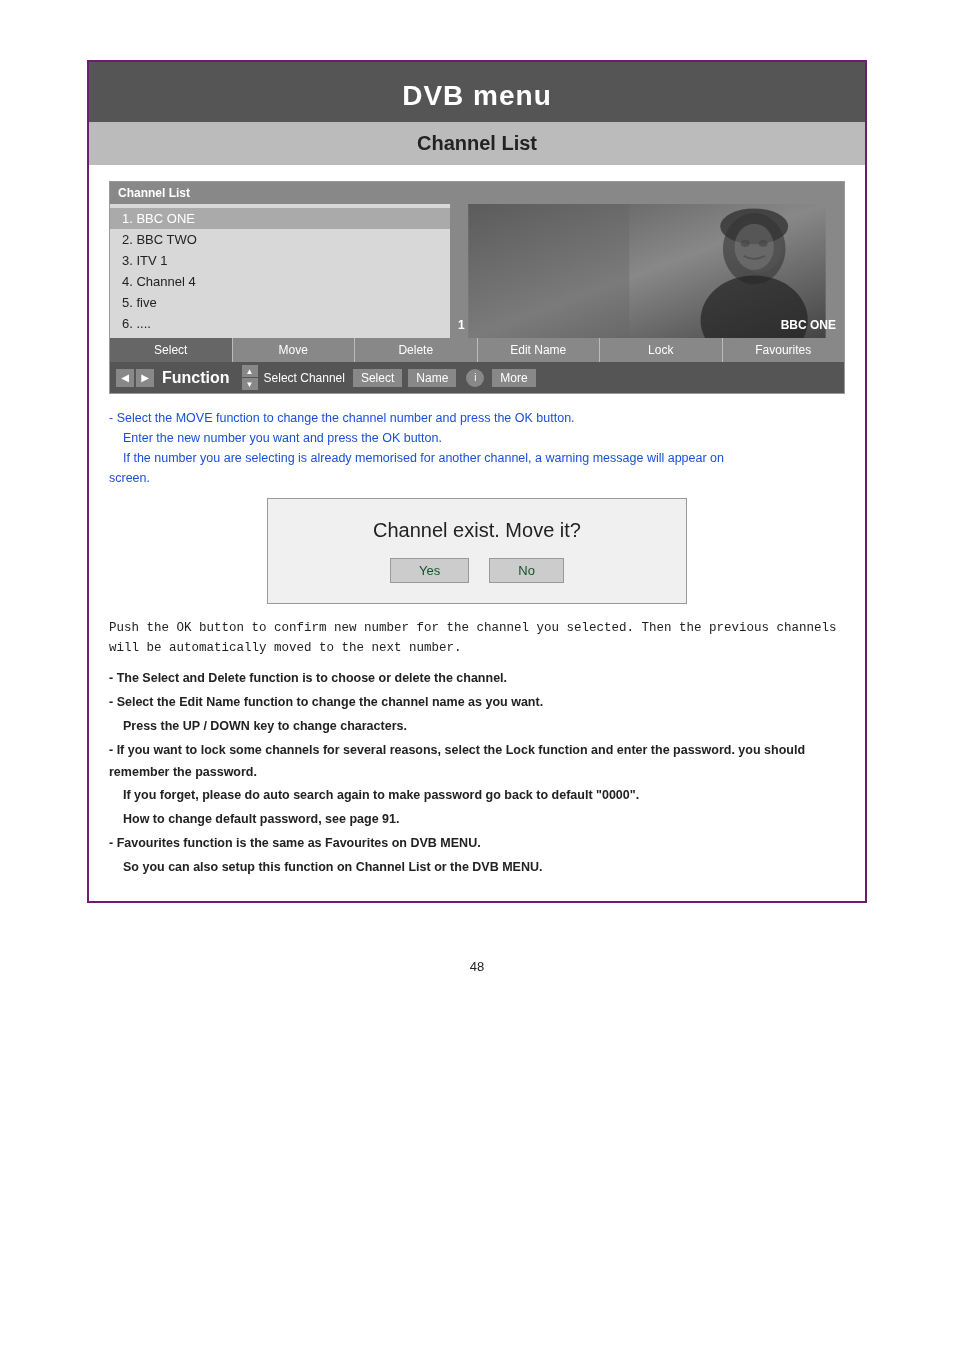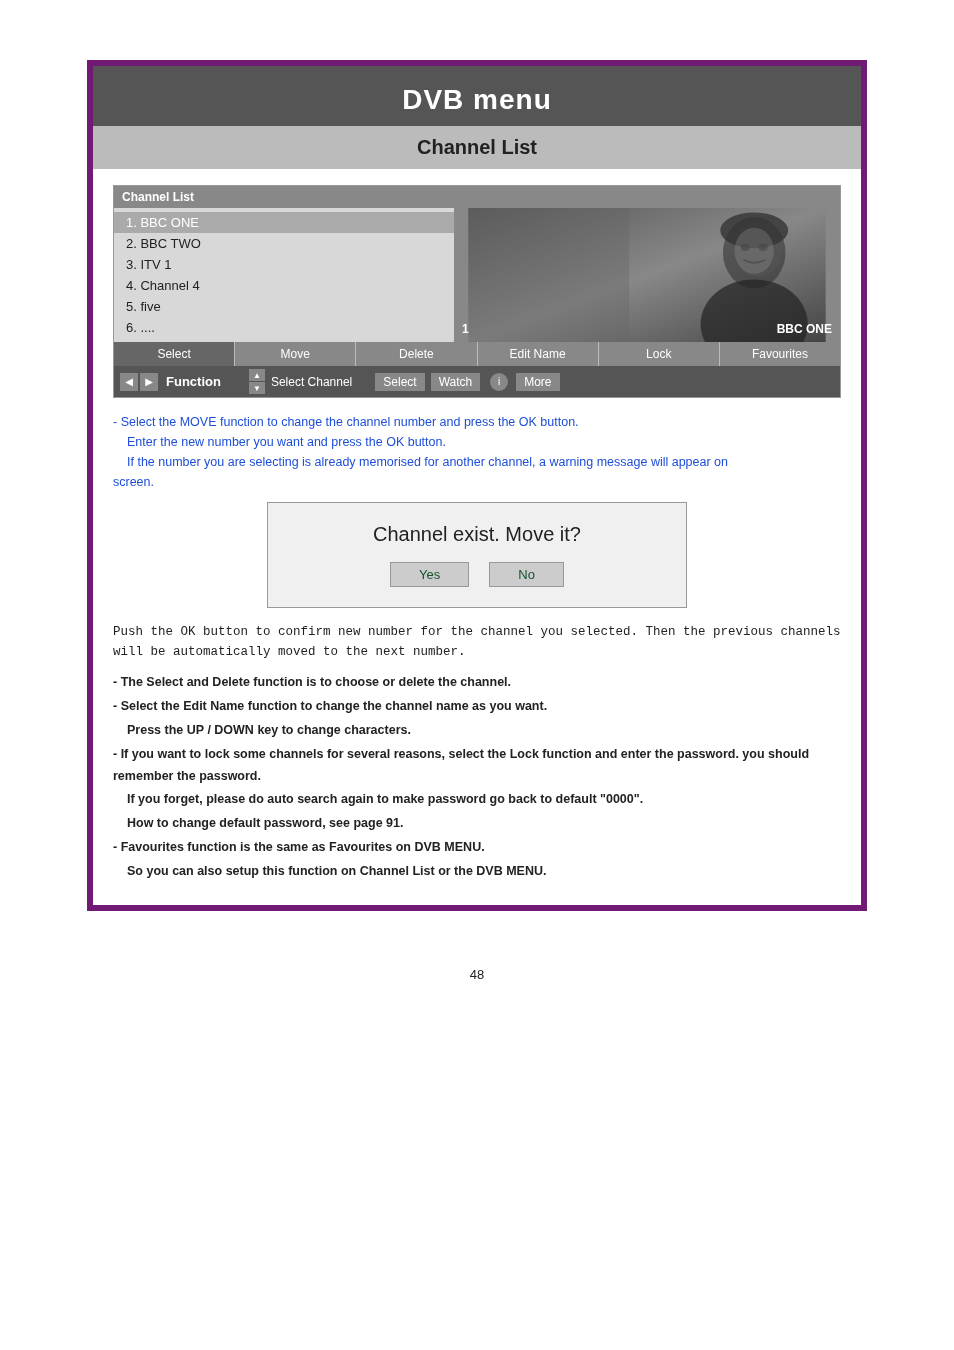--- a/index.html
+++ b/index.html
@@ -10,21 +10,21 @@
       color: #222;
       width: 954px;
       min-height: 1350px;
       display: flex;
       flex-direction: column;
       align-items: center;
     }
     .page {
       width: 780px;
       margin: 60px auto 40px;
-      border: 6px solid #701a75;
+      border: 2px solid #701a75;
       background: #fff;
     }
     .dvb-header {
       background: #555;
       padding: 18px 0 10px 0;
       text-align: center;
     }
     .dvb-title {
       font-size: 28px;
       font-weight: bold;
@@ -133,23 +133,23 @@
       width: 18px;
       height: 18px;
       font-size: 10px;
       cursor: pointer;
       display: flex;
       align-items: center;
       justify-content: center;
     }
     .nav-label {
       color: #fff;
-      font-size: 13px;
-      font-weight: bold;
-      margin-right: 24px;
+      font-size: 16px;
+      font-weight: bold;
+      margin-right: 8px;
     }
     .nav-ud-arrows {
       display: flex;
       flex-direction: column;
       gap: 1px;
       margin-right: 2px;
     }
     .nav-ud-btn {
       background: #888;
       color: #fff;
@@ -158,21 +158,21 @@
       height: 12px;
       font-size: 8px;
       cursor: pointer;
       display: flex;
       align-items: center;
       justify-content: center;
     }
     .nav-select-channel {
       color: #fff;
       font-size: 12px;
-      margin-right: 19px;
+      margin-right: 4px;
     }
     .nav-select-btn {
       background: #888;
       color: #fff;
       border: none;
       padding: 2px 8px;
       font-size: 12px;
       cursor: pointer;
       margin-right: 2px;
     }
@@ -344,21 +344,21 @@
           <button class="nav-arrow">◀</button>
           <button class="nav-arrow">▶</button>
         </div>
         <span class="nav-label">Function</span>
         <div class="nav-ud-arrows">
           <button class="nav-ud-btn">▲</button>
           <button class="nav-ud-btn">▼</button>
         </div>
         <span class="nav-select-channel">Select Channel</span>
         <button class="nav-select-btn">Select</button>
-        <button class="nav-watch-btn">Watch</button>
+        <button class="nav-watch-btn">Name</button>
         <button class="nav-info-btn">i</button>
         <button class="nav-more-btn">More</button>
       </div>
     </div>
 
     <div class="instructions">
       <p>- Select the MOVE function to change the channel number and press the OK button.</p>
       <p style="padding-left:14px;">Enter the new number you want and press the OK button.</p>
       <p style="padding-left:14px;">If the number you are selecting is already memorised for another channel, a warning message will appear on</p>
       <p>screen.</p>

